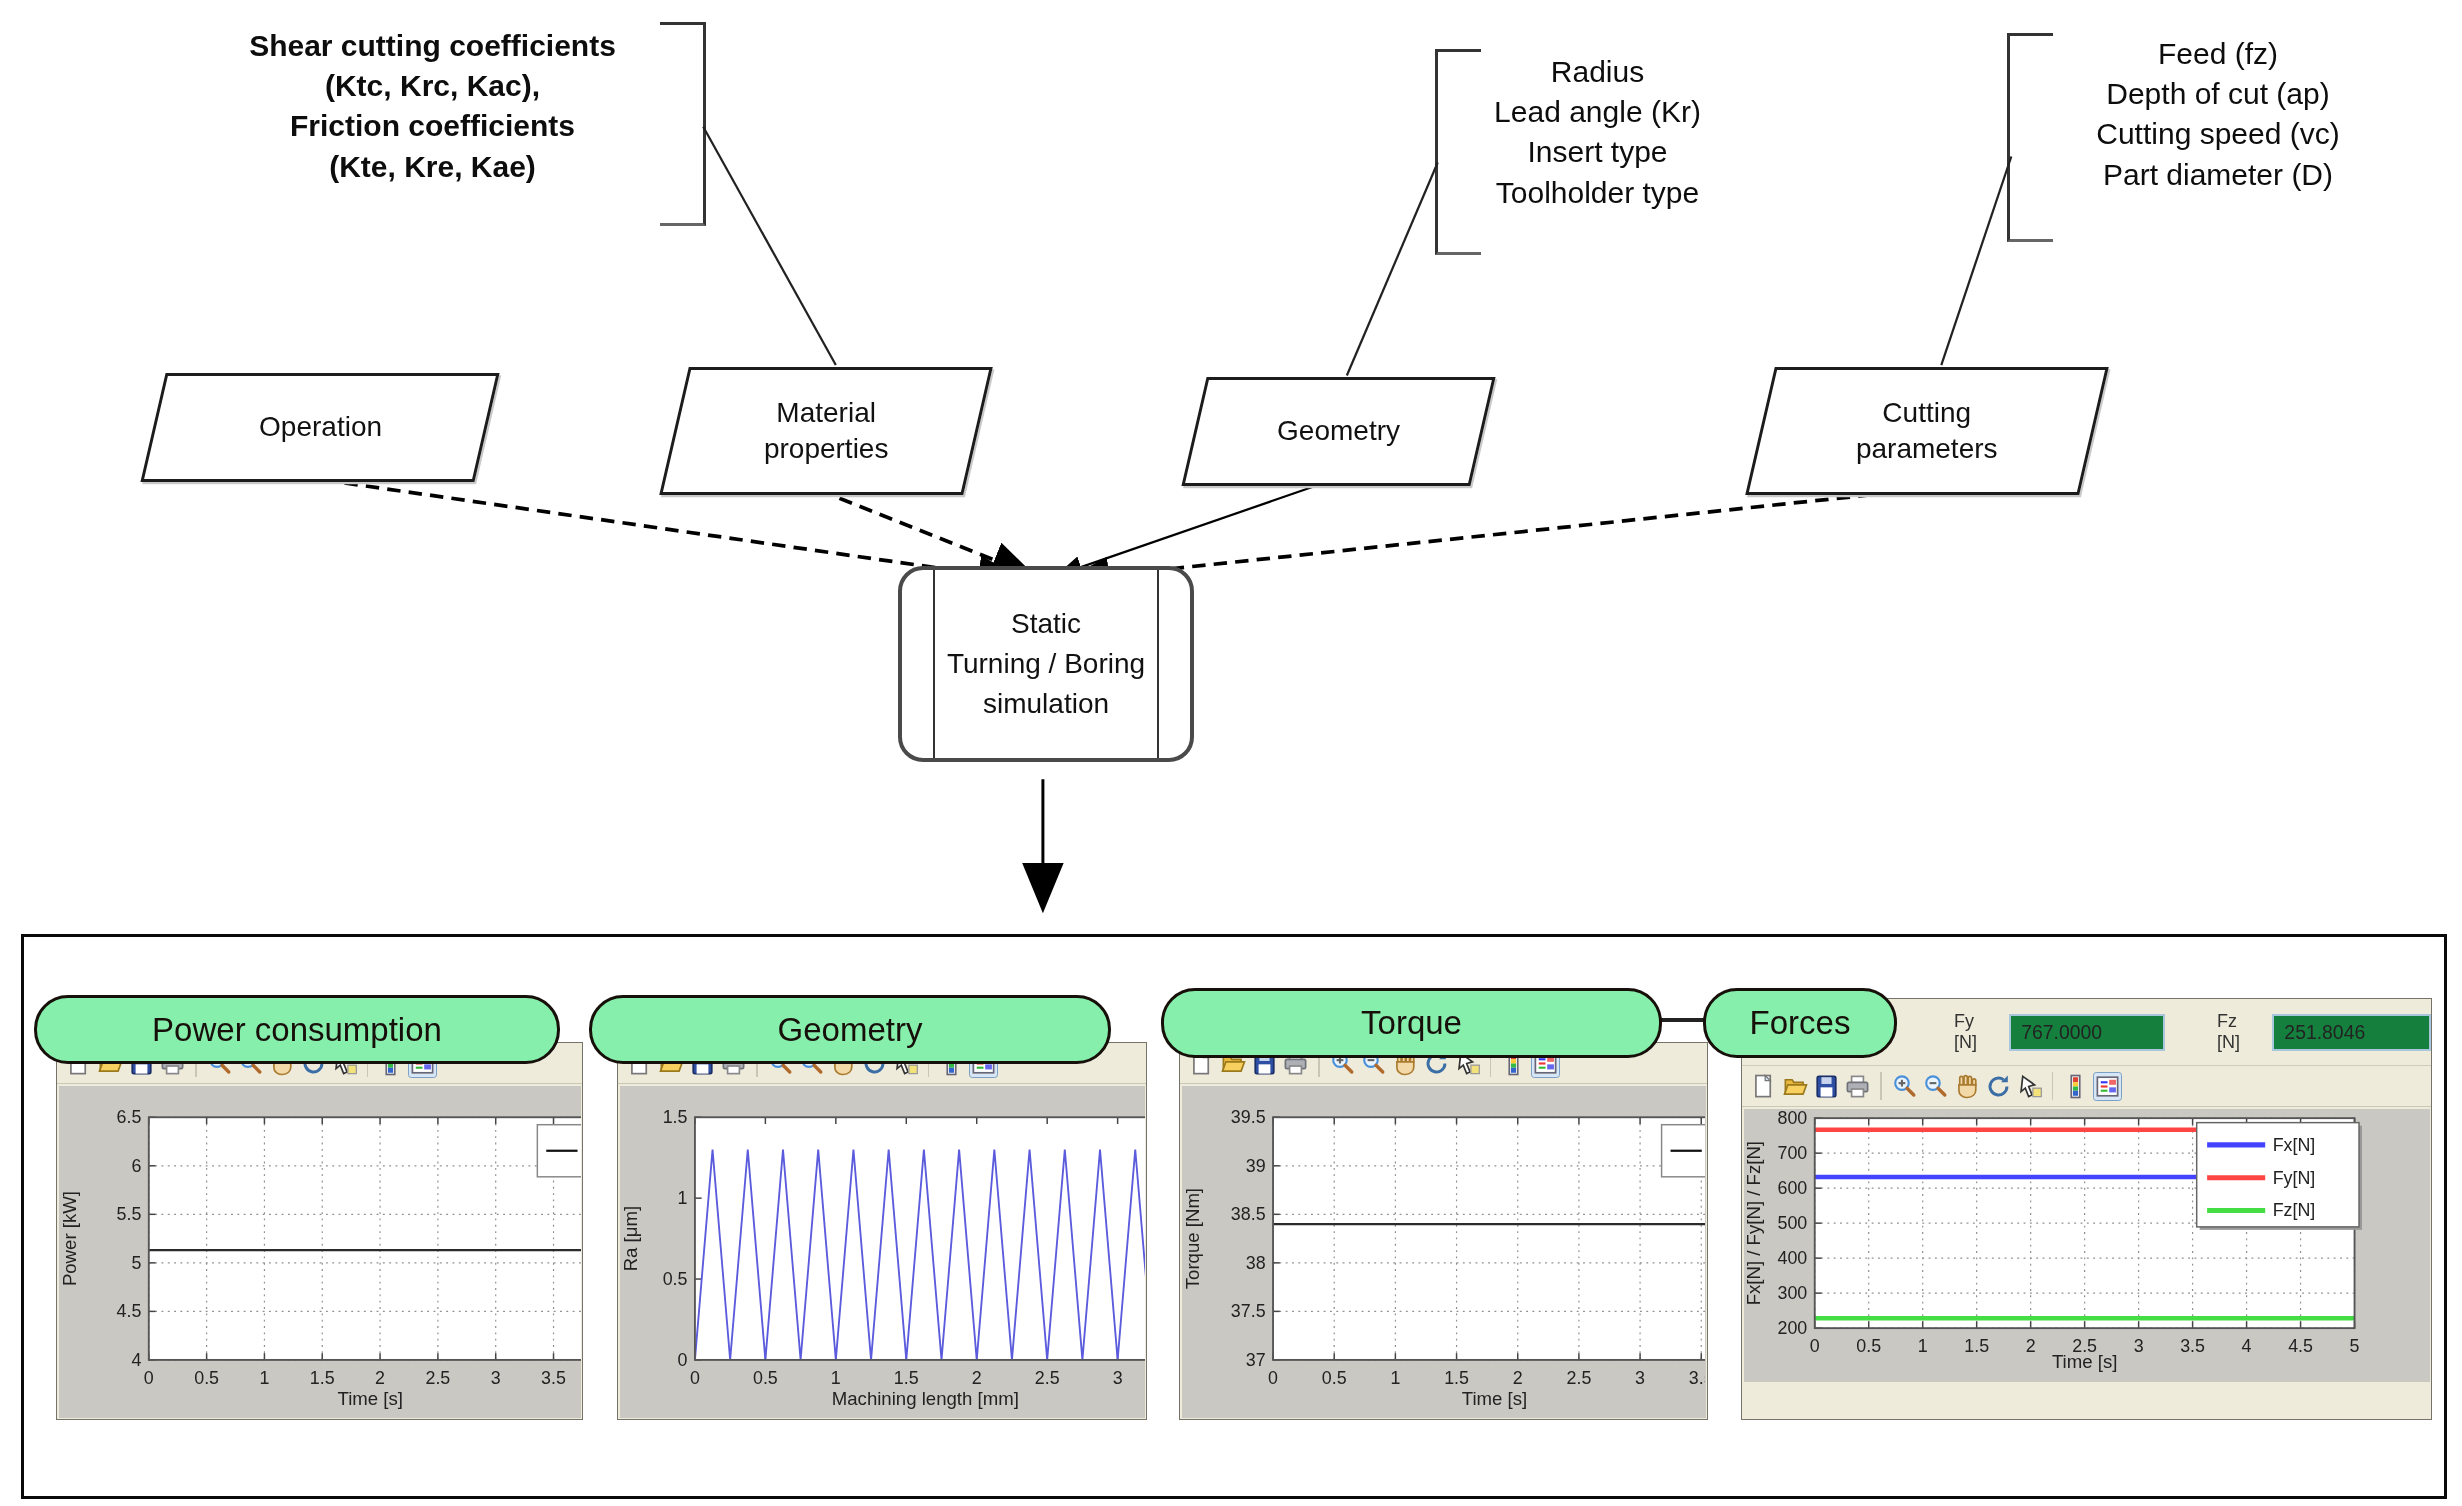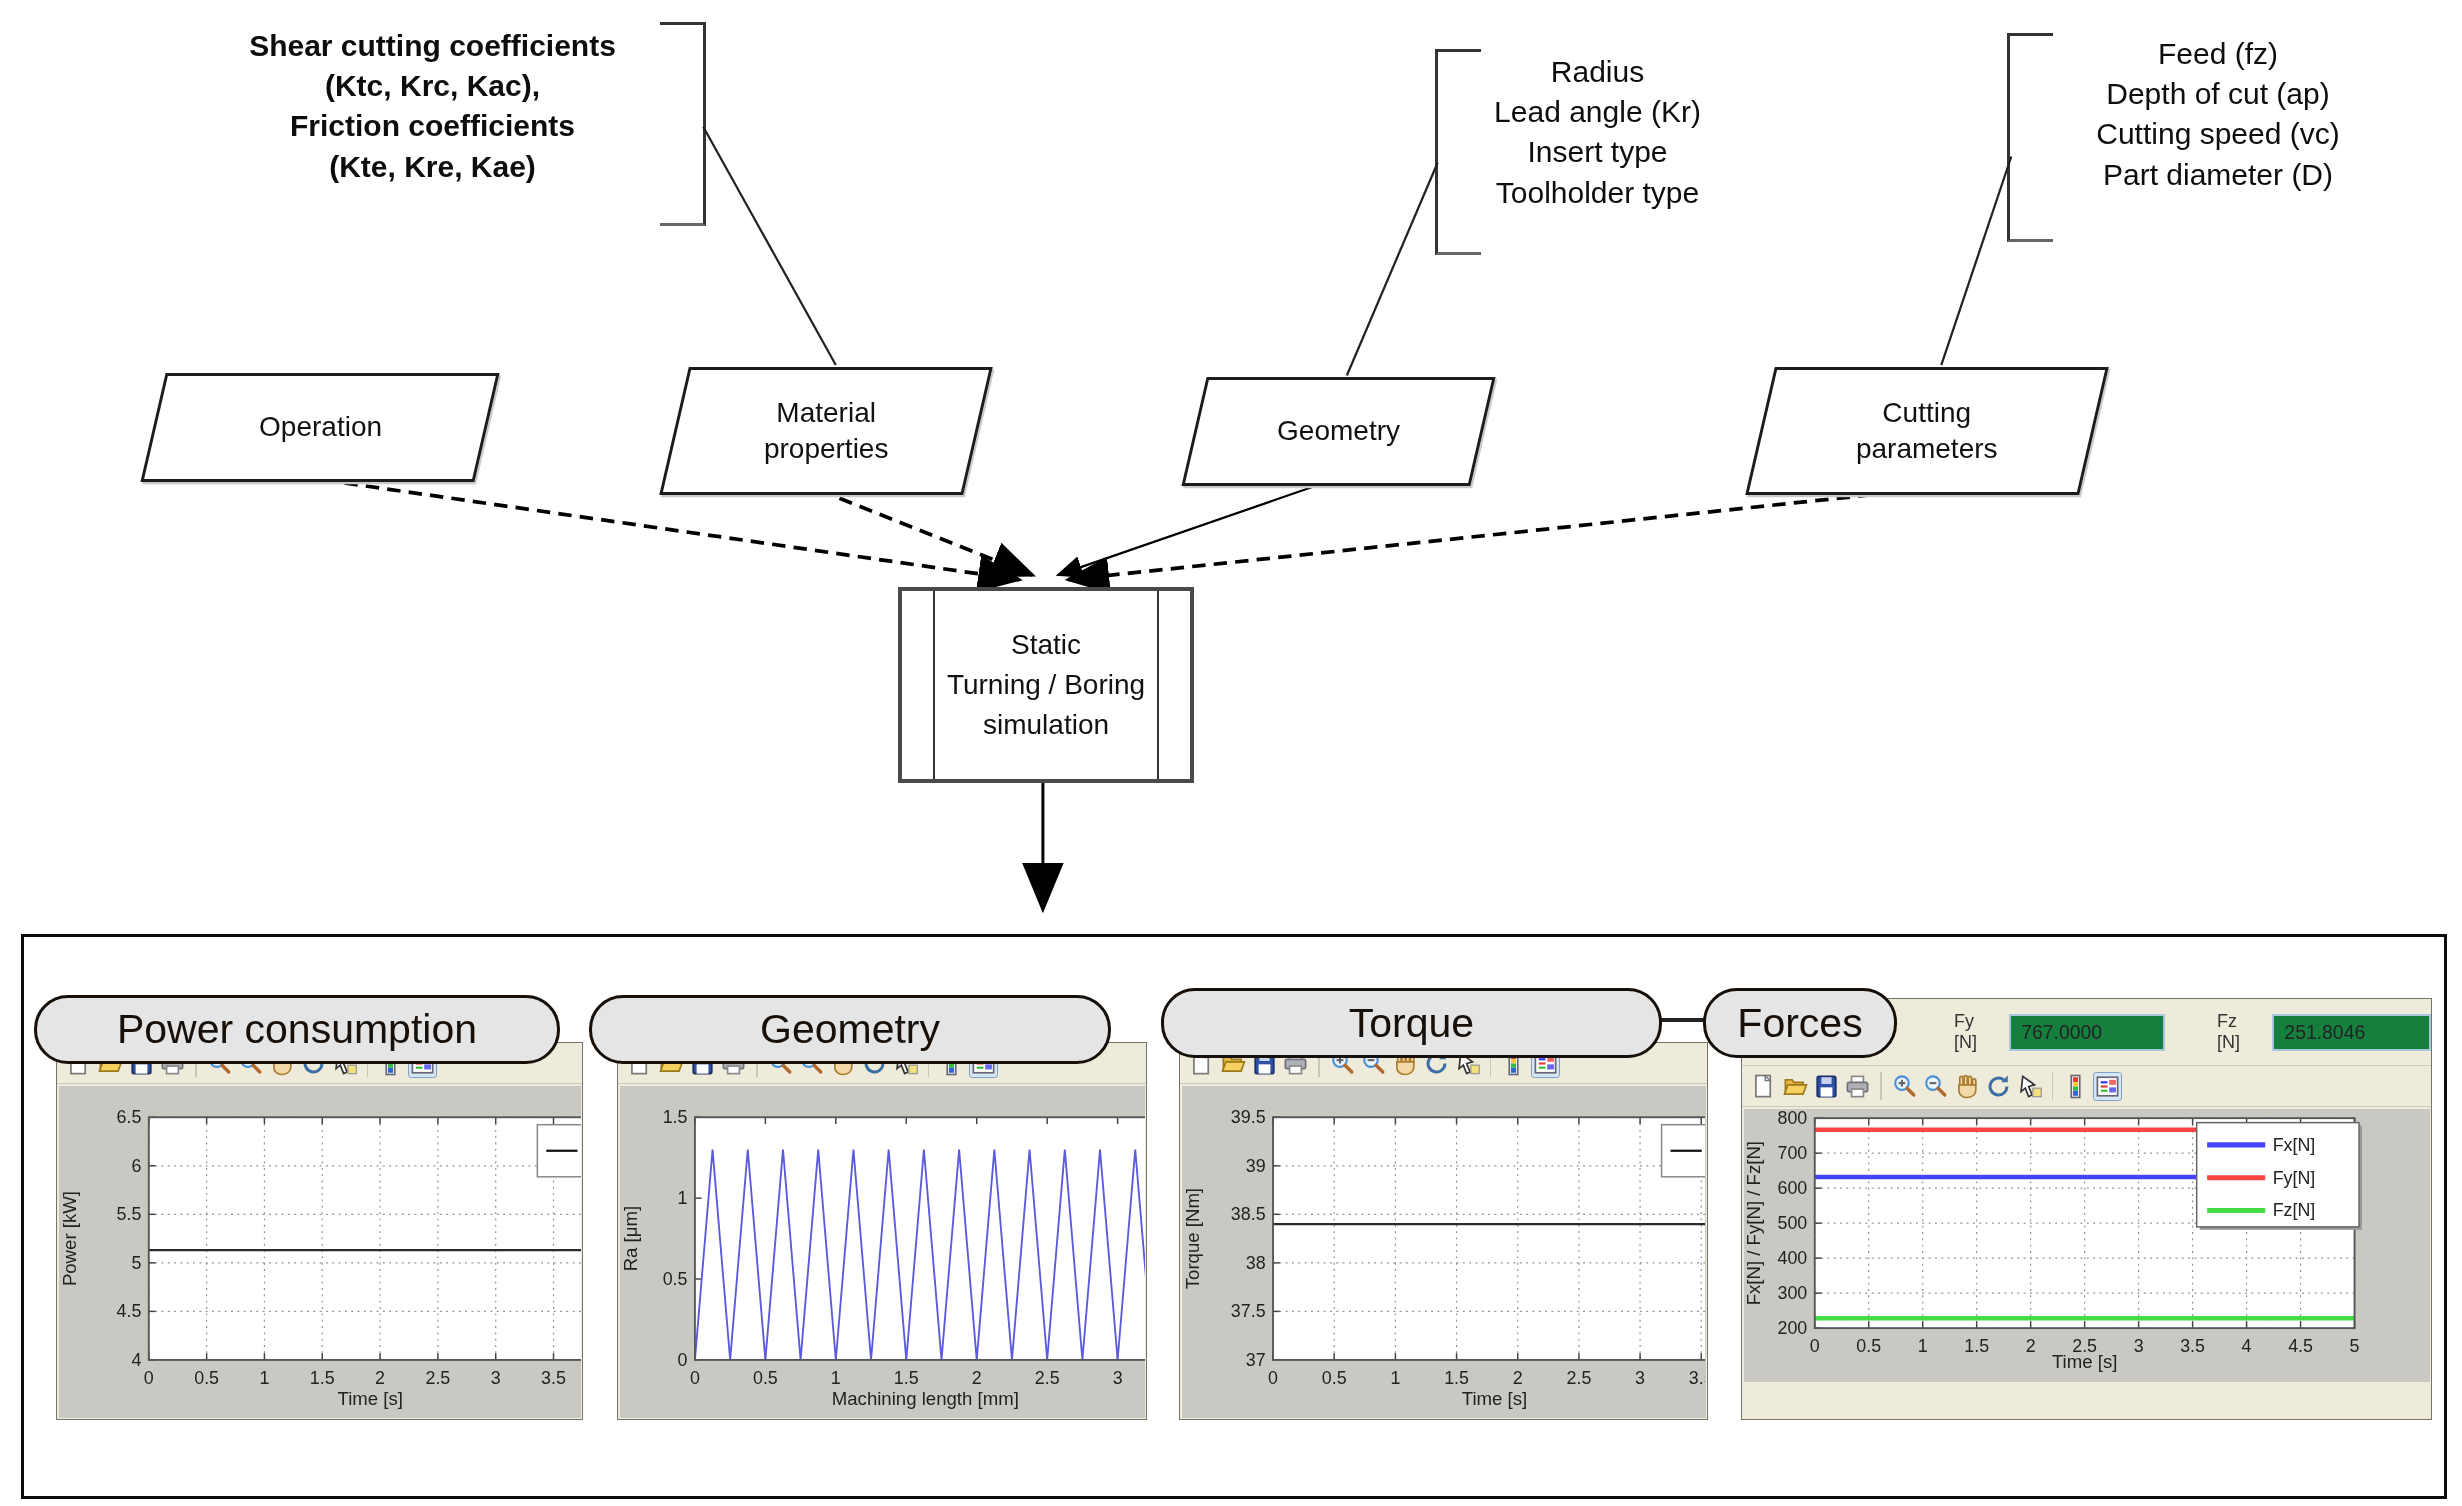--- a/index.html
+++ b/index.html
@@ -25,23 +25,23 @@
   
   .output-box{background:#fff;border:3px solid #0a0a0a;z-index:1;}
   .panel{background:#EFEBDB;border:1.5px solid #76746a;z-index:2;box-sizing:border-box;}
   .toolbar{height:40px;display:flex;align-items:center;padding-left:6px;
            background:#EFEBDB;border-bottom:1.5px solid #cbc8b8;}
   .tb-icon{width:27px;height:27px;display:inline-flex;margin:0.7px 2.2px;}
   .tb-icon svg{width:100%;height:100%;}
   .tb-icon.pressed{background:#d7e6f5;outline:1.5px solid #7aa0c8;border-radius:2.2px;}
   .tb-sep{width:1.5px;height:28px;background:#c9c6b6;margin:0 6.7px;}
   .plot-region{background:#C9C8C3;margin:1.5px;position:relative;}
-  .bubble{background:#e5e5e5;border:3.7px solid #17100a;border-radius:34px;
+  .bubble{background:#86efac;border:3.7px solid #17100a;border-radius:34px;
           display:flex;align-items:center;justify-content:center;
-          font-size:41px;color:#17100a;z-index:6;}
+          font-size:33px;color:#17100a;z-index:6;}
   .bub-link{background:#222;z-index:5;}
   .fields-row{height:67px;border-bottom:1.5px solid #cfccbc;display:flex;
               align-items:center;padding-left:212px;box-sizing:border-box;}
   .readout-label{font-size:18px;color:#333;margin-right:10.4px;}
   .readout-field{background:#15803d;border:2.2px solid #A9C7DC;height:33px;
                  display:flex;align-items:center;padding:0 10.4px;font-size:19.4px;color:#222;}
   .tick{font:400 24px "Liberation Sans",sans-serif;fill:#222;}
   .axlabel{font:400 25px "Liberation Sans",sans-serif;fill:#222;}
 </style>
 </head>
@@ -92,21 +92,21 @@
 properties</span>
 </div>
 <div class="abs pgram" style="left:1194px;top:377px;width:283px;height:103px;">
   <span class="lbl prelines">Geometry</span>
 </div>
 <div class="abs pgram" style="left:1760px;top:367px;width:328px;height:122px;">
   <span class="lbl prelines">Cutting
 parameters</span>
 </div>
 
-<div class="abs procbox" style="left:898px;top:587px;width:288px;height:188px;">
+<div class="abs procbox" style="left:898px;top:566px;width:288px;height:188px;border-radius:25px;">
   <span class="innerline" style="left:31px;"></span>
   <span class="innerline" style="right:31px;"></span>
   <span class="lbl prelines">Static
 Turning / Boring
 simulation</span>
 </div>
 
 <div class="abs output-box" style="left:21px;top:934px;width:2420px;height:559px;"></div>
 
 <div class="abs panel" style="left:56px;top:1042px;width:527px;height:378px;">

